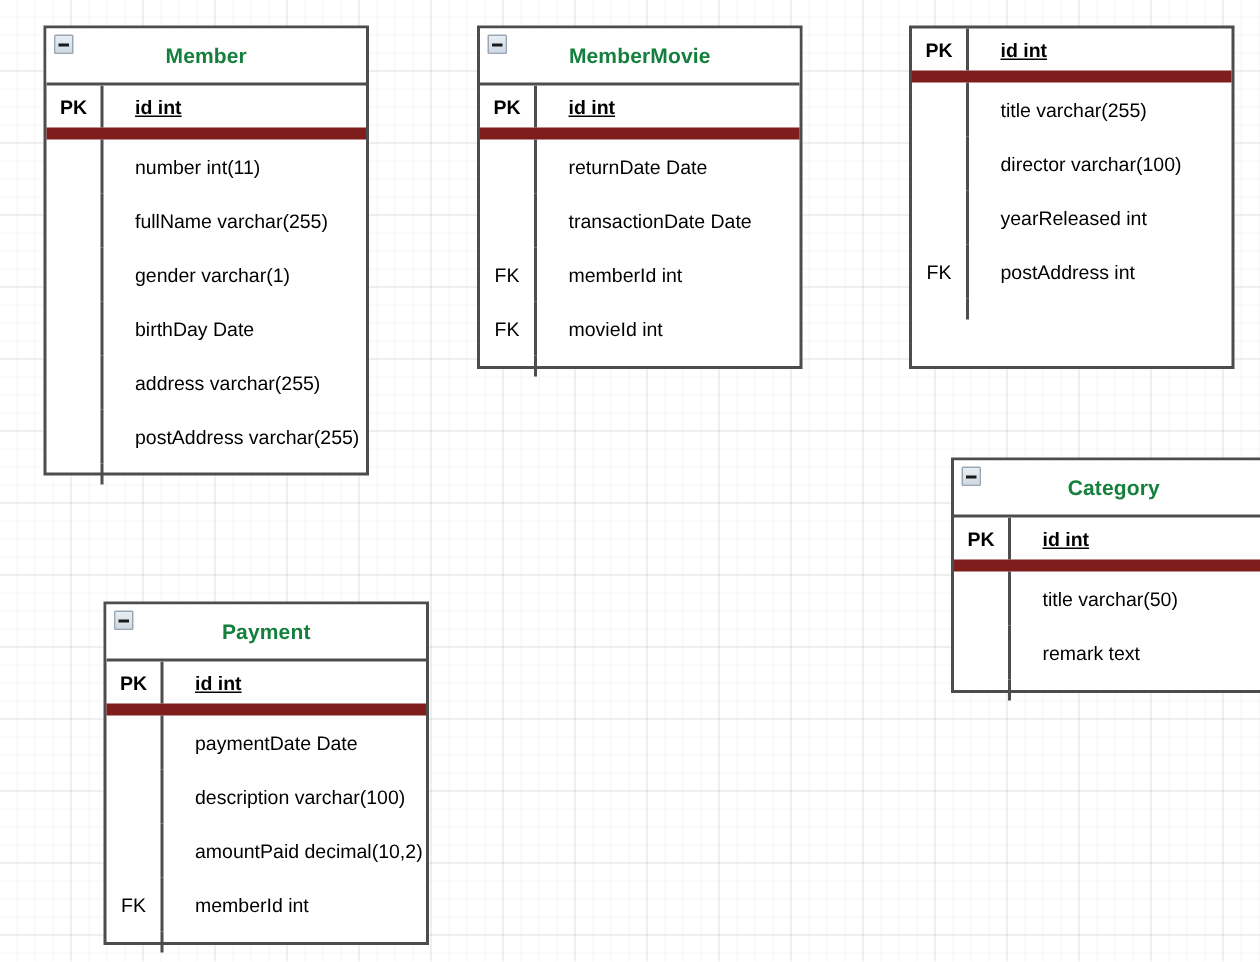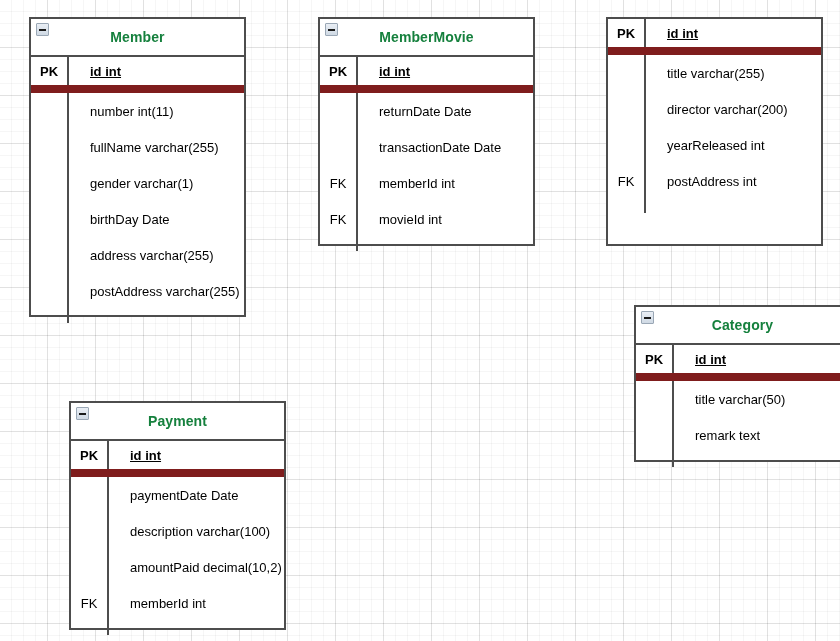--- a/index.html
+++ b/index.html
@@ -225,21 +225,21 @@
         <div class="row row-pk">
           <div class="cell-key">PK</div>
           <div class="cell-name pk-text">id int</div>
         </div>
         <div class="row row-attr">
           <div class="cell-key"></div>
           <div class="cell-name">title varchar(255)</div>
         </div>
         <div class="row row-attr">
           <div class="cell-key"></div>
-          <div class="cell-name">director varchar(200)</div>
+          <div class="cell-name">director varchar(100)</div>
         </div>
         <div class="row row-attr">
           <div class="cell-key"></div>
           <div class="cell-name">yearReleased int</div>
         </div>
         <div class="row row-attr">
           <div class="cell-key">FK</div>
           <div class="cell-name">postAddress int</div>
         </div>
         <div class="spacer-row">

